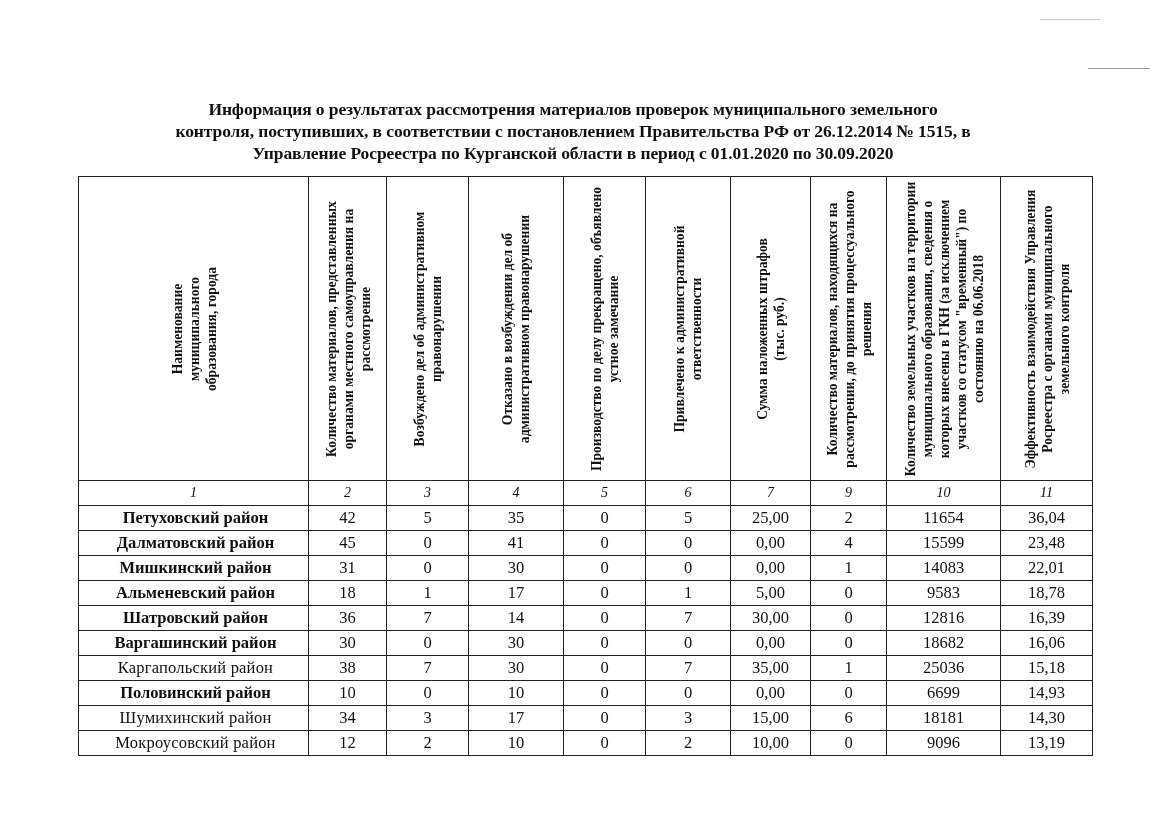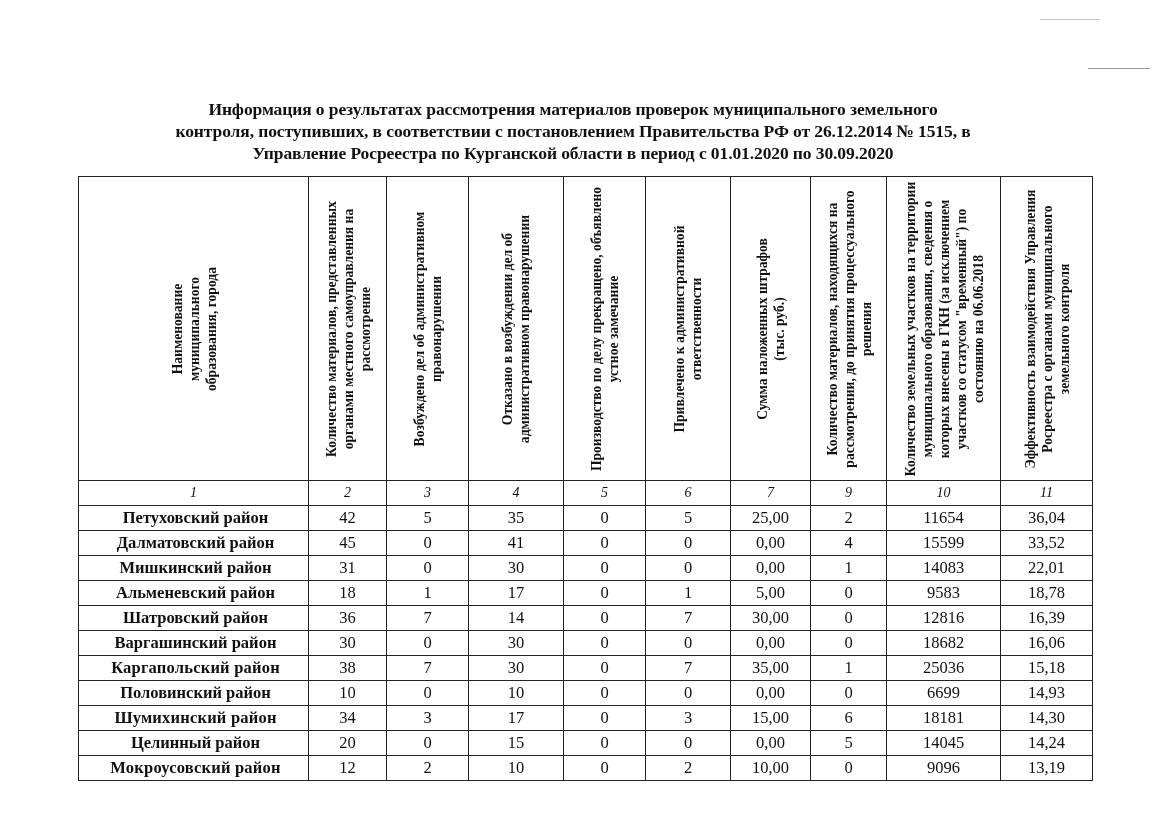--- a/index.html
+++ b/index.html
@@ -23,21 +23,21 @@
   }
   th.hdr { height: 303px; vertical-align: middle; position: relative; font-weight: bold; }
   .vwrap {
     position: absolute; left: 50%; top: 50%;
     transform: translate(-50%, -50%) rotate(-90deg);
     width: 296px; text-align: center; font-size: 13.6px; line-height: 17px;
   }
   tr.nums td { height: 24px; text-align: center; font-style: italic; font-size: 14px; }
   tr.row td { height: 24px; text-align: center; font-size: 16.5px; line-height: 24px; }
   tr.row td.name { text-align: center; padding-left: 4px; font-weight: bold; font-size: 16.5px; white-space: nowrap; }
-  tr.row td.name.light { font-weight: bold; letter-spacing: 0.2px; }
+  tr.row td.name.light { font-weight: normal; letter-spacing: 0.2px; }
 </style>
 </head>
 <body>
 
 <div class="scan-line" style="left:1040px; top:19px; width:60px; background:#c8c8c8;"></div>
 <div class="scan-line" style="left:1088px; top:68px; width:62px;"></div>
 
 <div class="title">
   <div>Информация о результатах рассмотрения материалов проверок муниципального земельного</div>
   <div>контроля, поступивших, в соответствии с постановлением Правительства РФ от 26.12.2014 № 1515, в</div>
@@ -119,21 +119,21 @@
       <tr class="row">
         <td class="name">Далматовский район</td>
         <td>45</td>
         <td>0</td>
         <td>41</td>
         <td>0</td>
         <td>0</td>
         <td>0,00</td>
         <td>4</td>
         <td>15599</td>
-        <td>33,52</td>
+        <td>23,48</td>
       </tr>
       <tr class="row">
         <td class="name">Мишкинский район</td>
         <td>31</td>
         <td>0</td>
         <td>30</td>
         <td>0</td>
         <td>0</td>
         <td>0,00</td>
         <td>1</td>
@@ -206,32 +206,20 @@
         <td>3</td>
         <td>17</td>
         <td>0</td>
         <td>3</td>
         <td>15,00</td>
         <td>6</td>
         <td>18181</td>
         <td>14,30</td>
       </tr>
       <tr class="row">
-        <td class="name">Целинный район</td>
-        <td>20</td>
-        <td>0</td>
-        <td>15</td>
-        <td>0</td>
-        <td>0</td>
-        <td>0,00</td>
-        <td>5</td>
-        <td>14045</td>
-        <td>14,24</td>
-      </tr>
-      <tr class="row">
         <td class="name light">Мокроусовский район</td>
         <td>12</td>
         <td>2</td>
         <td>10</td>
         <td>0</td>
         <td>2</td>
         <td>10,00</td>
         <td>0</td>
         <td>9096</td>
         <td>13,19</td>

